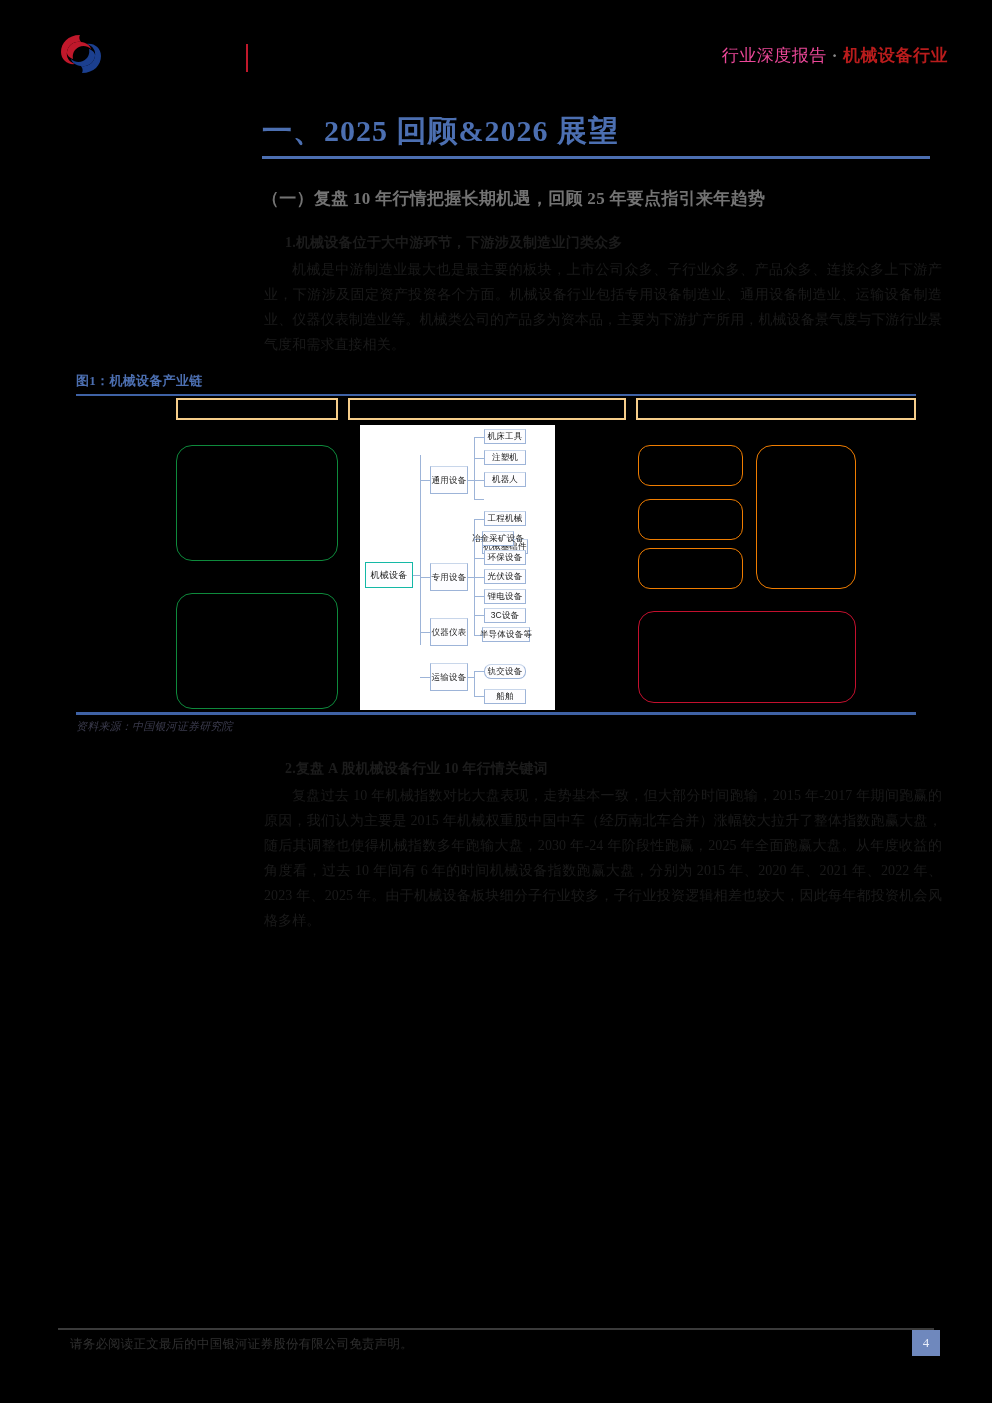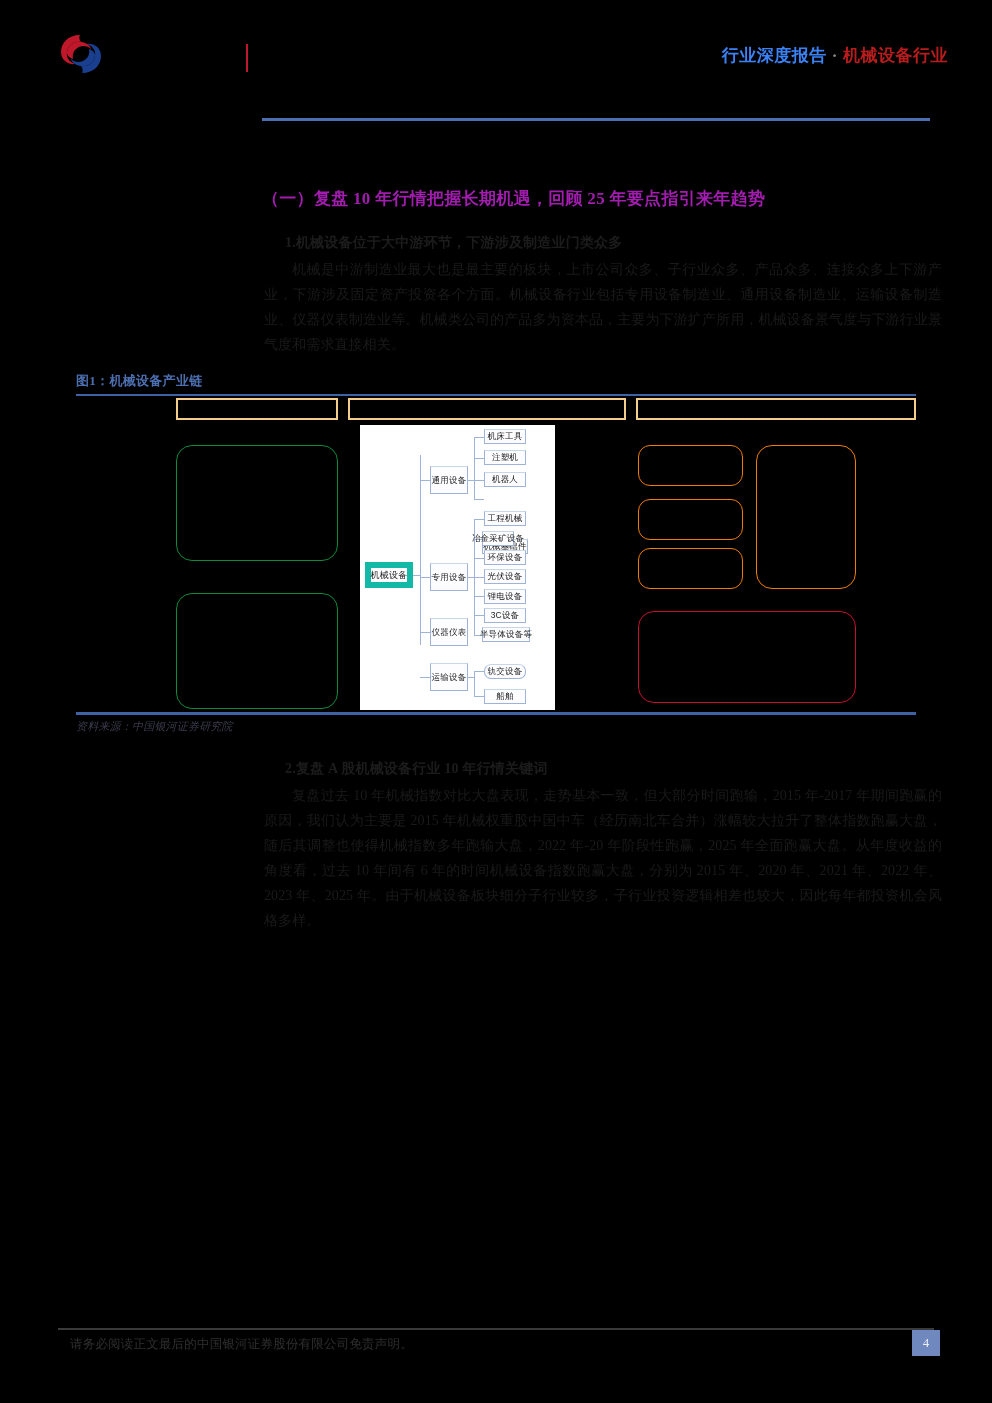--- a/index.html
+++ b/index.html
@@ -42,22 +42,22 @@
   }
   .hdr-right{
     position:absolute;
     right:44px;top:44px;
     font-size:17px;
     letter-spacing:.5px;
     white-space:nowrap;
     font-family:"Liberation Serif","DejaVu Serif",serif;
   }
   .hdr-right .b{
-    color:#3b82f6;
-    font-weight:bold;
+    color:#ec4899;
+    font-weight:normal;
   }
   .hdr-right .dot{color:#8a8a8a;padding:0 5px;font-weight:bold;}
   .hdr-right .g{
     color:#b91c1c;
     font-weight:bold;
   }
 
   
   .h1-wrap{
     position:absolute;
@@ -78,21 +78,21 @@
     height:3px;
     background:#4c6fb1;
     width:668px;
   }
 
   
   .h2{
     position:absolute;
     left:262px;top:187px;
     width:680px;
-    color:#a21caf;
+    color:#737373;
     font-size:17px;
     font-weight:bold;
     letter-spacing:.3px;
     white-space:nowrap;
     font-family:"Liberation Serif","DejaVu Serif",serif;
   }
 
   
   .h3{
     position:absolute;
@@ -202,21 +202,21 @@
     line-height:1;
     display:flex;
     align-items:center;
     justify-content:center;
     white-space:nowrap;
     letter-spacing:.2px;
     font-family:"Liberation Sans","DejaVu Sans",sans-serif;
   }
   .tnode.root{
     font-size:9px;
-    border:6px solid #14b8a6;
+    border:1px solid #14b8a6;
     text-align:center;
   }
   .tline{
     position:absolute;
     background:#9db4d8;
   }
 
   
   .ft-rule{
     position:absolute;
@@ -258,20 +258,21 @@
         <path d="M37 25 C36 32 30 36 23 35 C18 34.4 14 32 13 28 C16 31 21 32 25 30 C30 27.5 32 23 31 18 C34.5 19.5 37.5 21.5 37 25 Z" fill="#1b3f8f"></path>
       </svg>
     </div>
     <div class="hdr-rule"></div>
     <div class="hdr-right">
       <span class="b">行业深度报告</span><span class="dot">·</span><span class="g">机械设备行业</span>
     </div>
   </div>
 
   <div class="h1-wrap">
+    <div class="h1">一、2025 回顾&amp;2026 展望</div>
     <div class="h1-rule"></div>
   </div>
 
   <div class="h2">（一）复盘 10 年行情把握长期机遇，回顾 25 年要点指引来年趋势</div>
 
   <div class="h3" style="top:234px;">1.机械设备位于大中游环节，下游涉及制造业门类众多</div>
   <div class="para" style="top:257px;">机械是中游制造业最大也是最主要的板块，上市公司众多、子行业众多、产品众多、连接众多上下游产业，下游涉及固定资产投资各个方面。机械设备行业包括专用设备制造业、通用设备制造业、运输设备制造业、仪器仪表制造业等。机械类公司的产品多为资本品，主要为下游扩产所用，机械设备景气度与下游行业景气度和需求直接相关。</div>
 
   <div class="fig-title">图1：机械设备产业链</div>
   <div class="fig-rule-top"></div>
@@ -345,18 +346,18 @@
 
       <div class="tnode" style="left:124px;top:239px;width:42px;height:15px;border-radius:7px;">轨交设备</div>
       <div class="tnode" style="left:124px;top:264px;width:42px;height:15px;">船舶</div>
     </div>
   </div>
 
   <div class="fig-rule-bot"></div>
   <div class="fig-src">资料来源：中国银河证券研究院</div>
 
   <div class="h3" style="top:760px;">2.复盘 A 股机械设备行业 10 年行情关键词</div>
-  <div class="para" style="top:783px;">复盘过去 10 年机械指数对比大盘表现，走势基本一致，但大部分时间跑输，2015 年-2017 年期间跑赢的原因，我们认为主要是 2015 年机械权重股中国中车（经历南北车合并）涨幅较大拉升了整体指数跑赢大盘，随后其调整也使得机械指数多年跑输大盘，2022 年-20 年阶段性跑赢，2025 年全面跑赢大盘。从年度收益的角度看，过去 10 年间有 6 年的时间机械设备指数跑赢大盘，分别为 2015 年、2020 年、2021 年、2022 年、2023 年、2025 年。由于机械设备板块细分子行业较多，子行业投资逻辑相差也较大，因此每年都投资机会风格多样。</div>
+  <div class="para" style="top:783px;">复盘过去 10 年机械指数对比大盘表现，走势基本一致，但大部分时间跑输，2015 年-2017 年期间跑赢的原因，我们认为主要是 2015 年机械权重股中国中车（经历南北车合并）涨幅较大拉升了整体指数跑赢大盘，随后其调整也使得机械指数多年跑输大盘，2030 年-24 年阶段性跑赢，2025 年全面跑赢大盘。从年度收益的角度看，过去 10 年间有 6 年的时间机械设备指数跑赢大盘，分别为 2015 年、2020 年、2021 年、2022 年、2023 年、2025 年。由于机械设备板块细分子行业较多，子行业投资逻辑相差也较大，因此每年都投资机会风格多样。</div>
 
   <div class="ft-rule"></div>
   <div class="ft-text">请务必阅读正文最后的中国银河证券股份有限公司免责声明。</div>
   <div class="ft-page">4</div>
 </div>
 
 </body></html>

